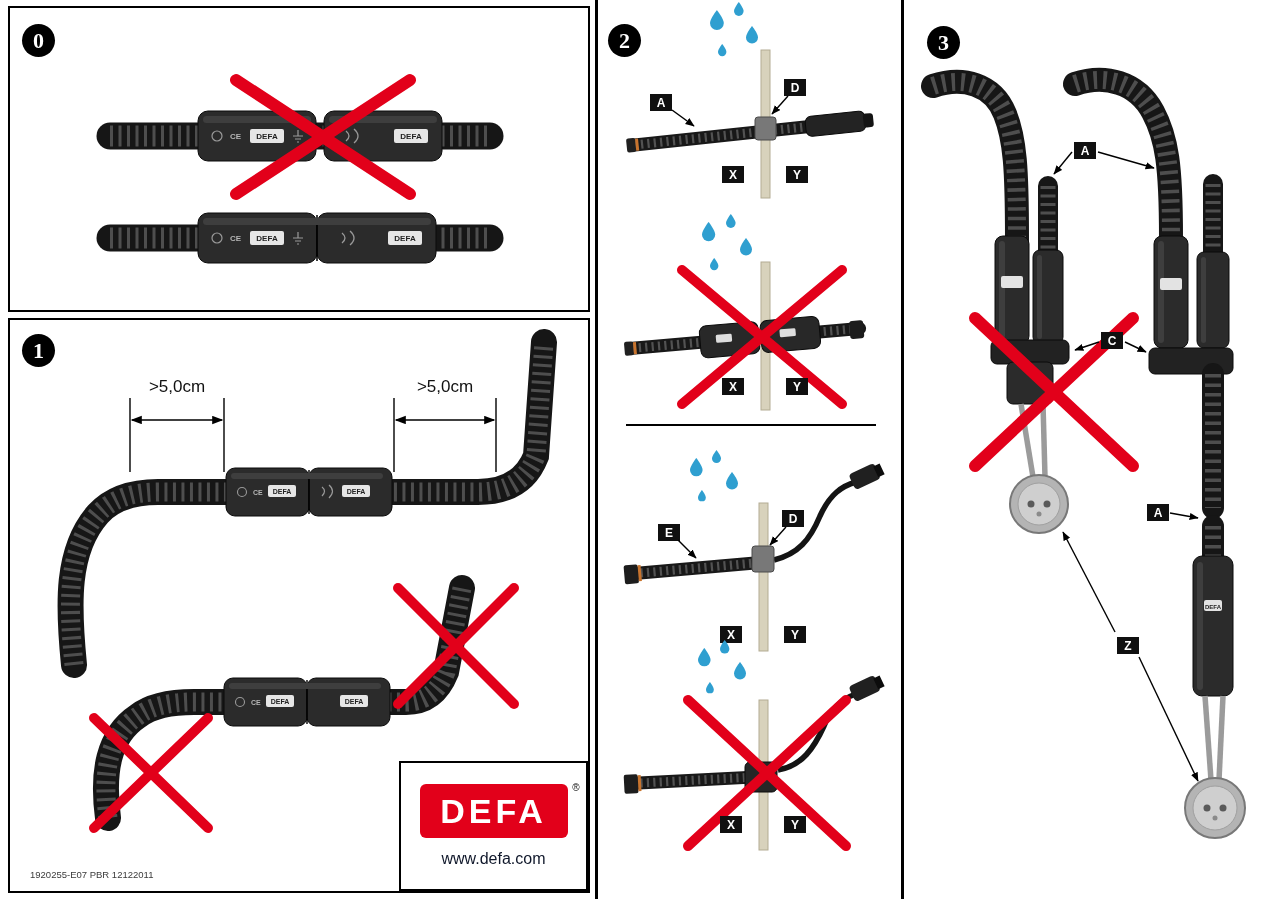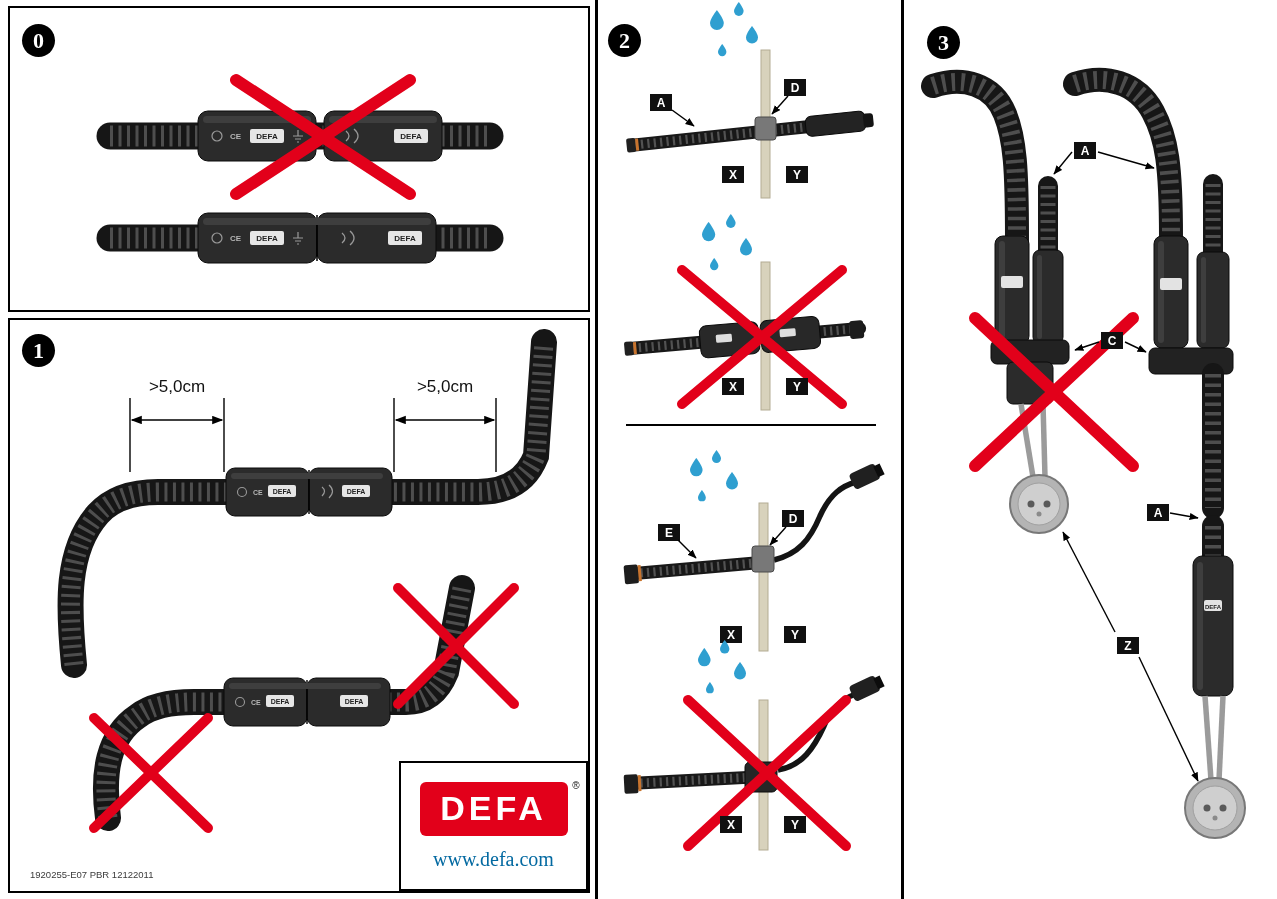--- a/index.html
+++ b/index.html
@@ -22,21 +22,21 @@
   .mk-s { fill:#b5b5b5; font-size:7px; font-weight:bold; }
   .mkd { fill:#222; font-size:8px; font-weight:bold; text-anchor:middle; }
   .mkd-s { fill:#222; font-size:7px; font-weight:bold; text-anchor:middle; }
   .logo-box { position:absolute; left:389px; top:441px; width:189px; height:130px;
               border:2px solid #000; background:#fff; display:flex; flex-direction:column;
               align-items:center; justify-content:center; gap:12px; }
   .defa-logo { position:relative; width:148px; height:54px; background:#e2001a; border-radius:6px;
                display:flex; align-items:center; justify-content:center; }
   .defa-logo .brand { color:#fff; font-weight:bold; font-size:34px; letter-spacing:4px; }
   .defa-logo .reg { position:absolute; top:-2px; right:-12px; color:#111; font-size:10px; }
-  .logo-url { font-size:20px; color:#0369a1;font-family:Liberation Serif, serif; }
+  .logo-url { font-size:16px; color:#0f172a; }
 </style>
 </head>
 <body>
 
 <div class="page">
 
   <div class="vrule" style="left:595px;"></div>
   <div class="vrule" style="left:901px;"></div>
 
   <div class="panel-box" style="left:8px; top:6px; width:582px; height:306px;">

